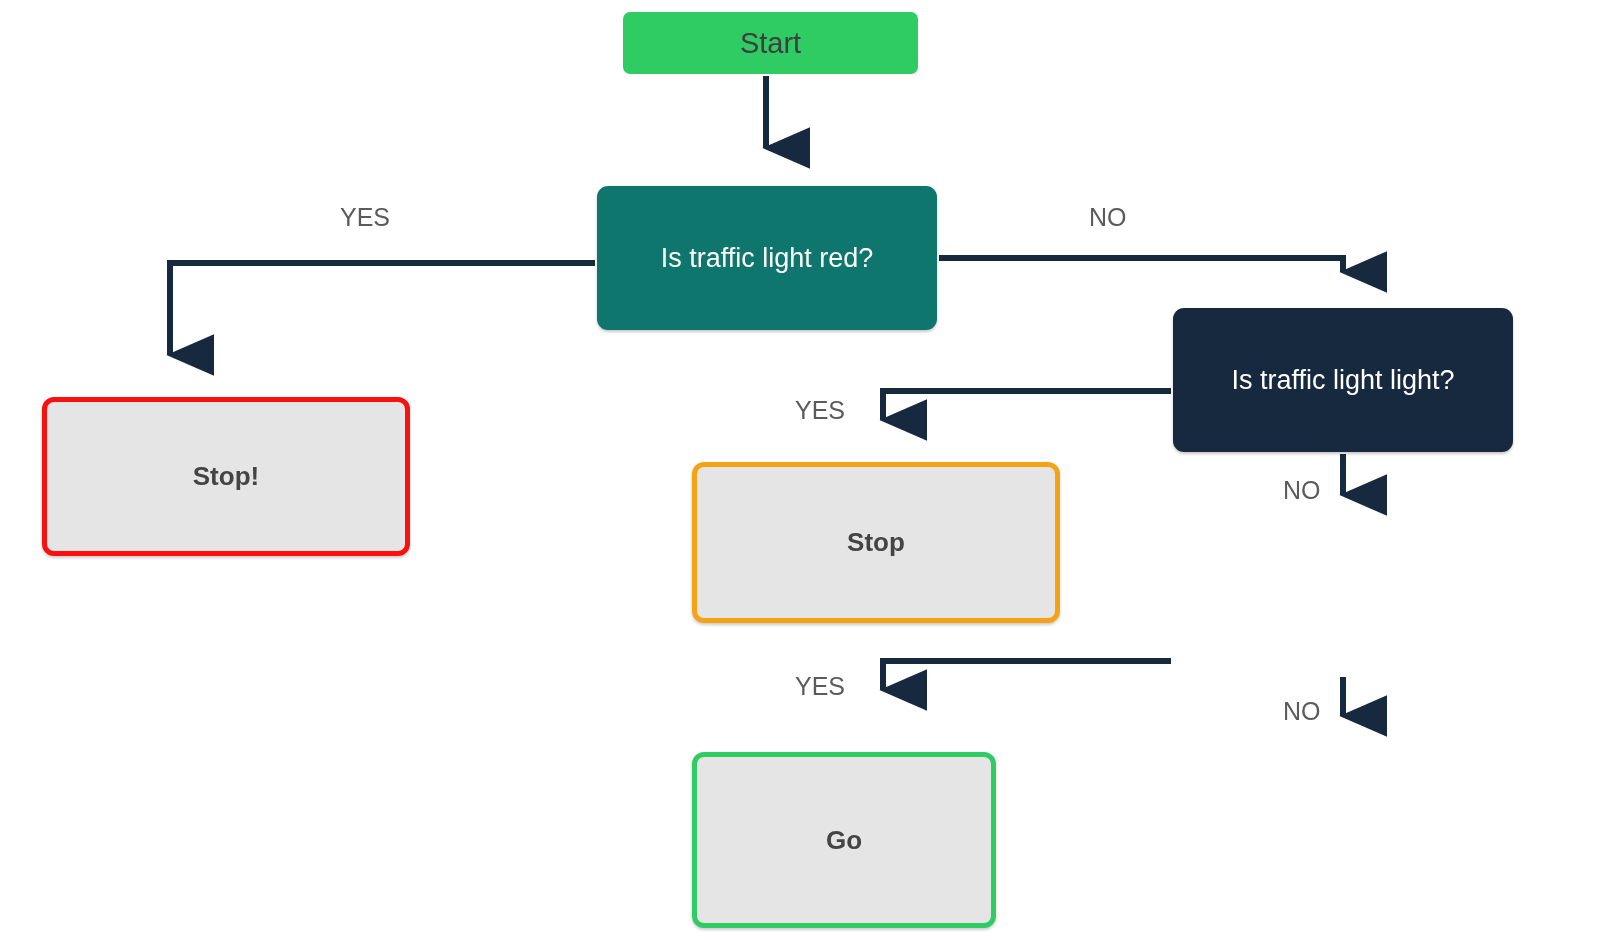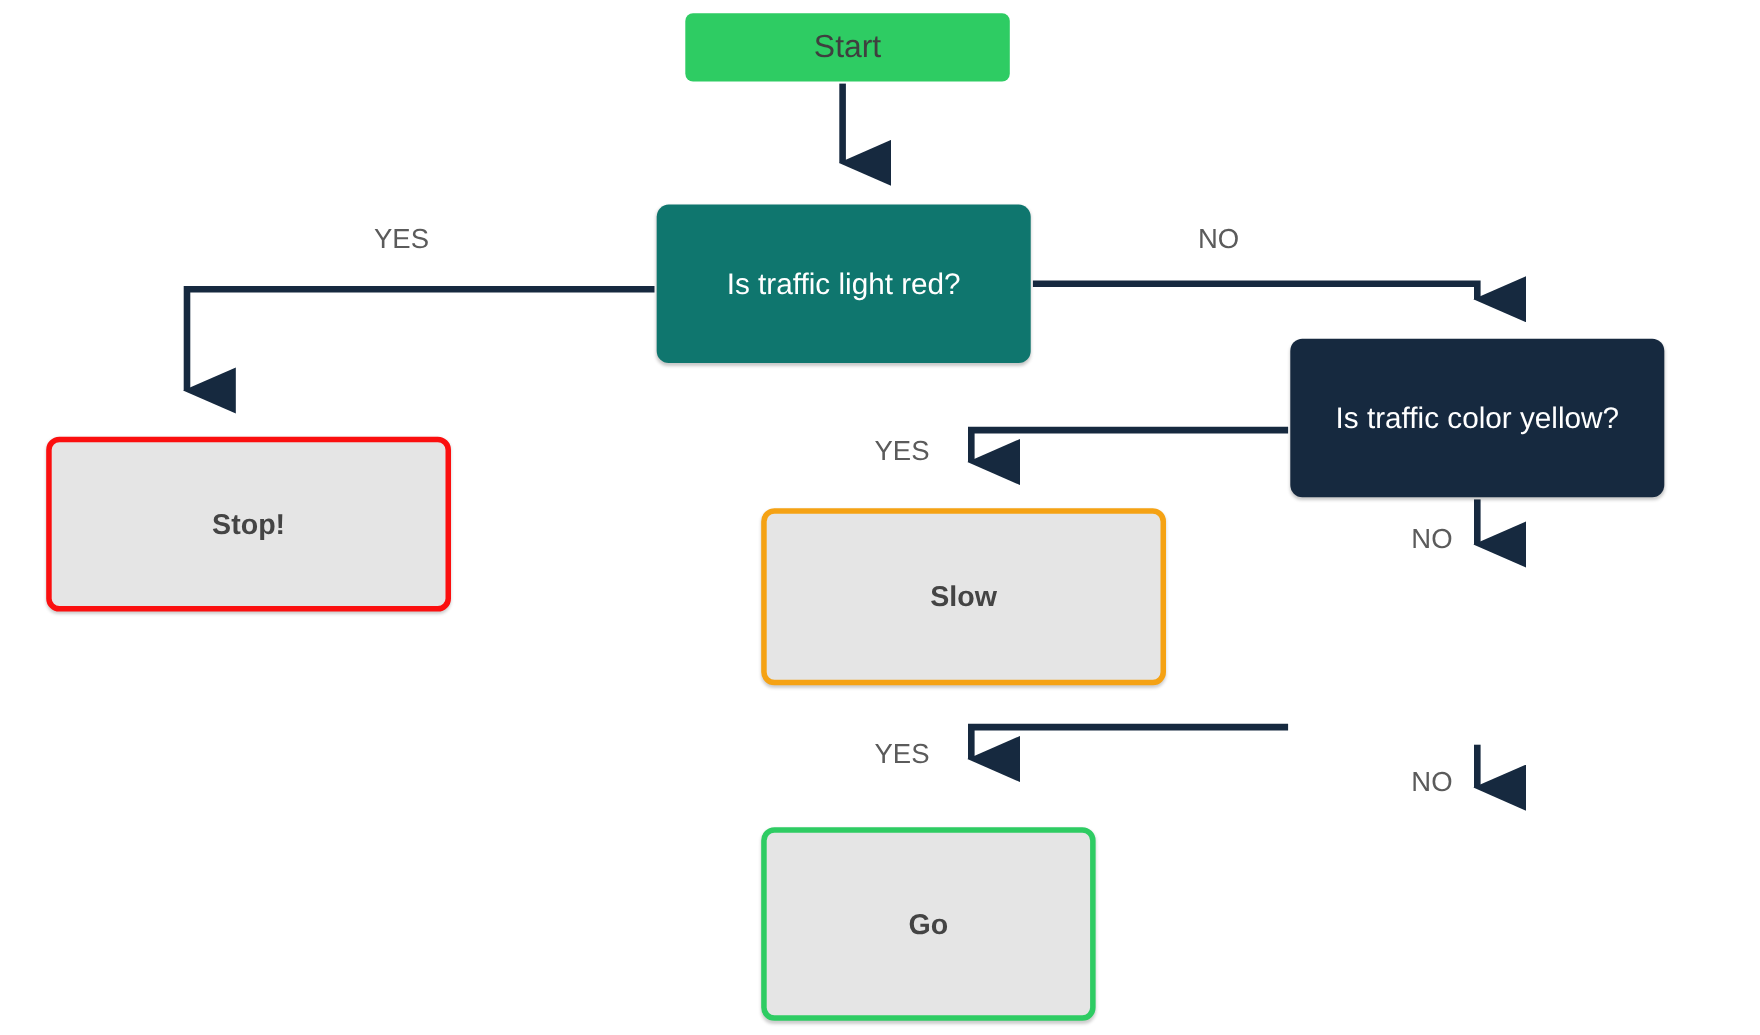--- a/index.html
+++ b/index.html
@@ -95,25 +95,25 @@
 
   <div class="node node-decision" id="node-q-red" style="left: 597px; top: 186px; width: 340px; height: 144px; background: #0f766e; color: rgb(255, 255, 255);">
     <span>Is traffic light red?</span>
   </div>
 
   <div class="node node-outcome" id="node-stop" style="left: 42px; top: 397px; width: 368px; height: 159px; border: 5px solid rgb(251, 15, 15); color: rgb(68, 68, 68);">
     <span>Stop!</span>
   </div>
 
   <div class="node node-decision" id="node-q-yellow" style="left: 1173px; top: 308px; width: 340px; height: 144px; background: rgb(22, 41, 63); color: rgb(255, 255, 255);">
-    <span>Is traffic color yellow?</span>
+    <span>Is traffic light light?</span>
   </div>
 
   <div class="node node-outcome" id="node-slow" style="left: 692px; top: 462px; width: 368px; height: 161px; border: 5px solid rgb(245, 162, 20); color: rgb(68, 68, 68);">
-    <span>Slow</span>
+    <span>Stop</span>
   </div>
 
 
   <div class="node node-outcome" id="node-go" style="left: 692px; top: 752px; width: 304px; height: 176px; border: 5px solid rgb(46, 204, 99); color: rgb(68, 68, 68);">
     <span>Go</span>
   </div>
 
 
   <div class="edge-label" style="left: 340px; top: 205px; color: rgb(91, 91, 91);">YES</div>
   <div class="edge-label" style="left: 1089px; top: 205px; color: rgb(91, 91, 91);">NO</div>

